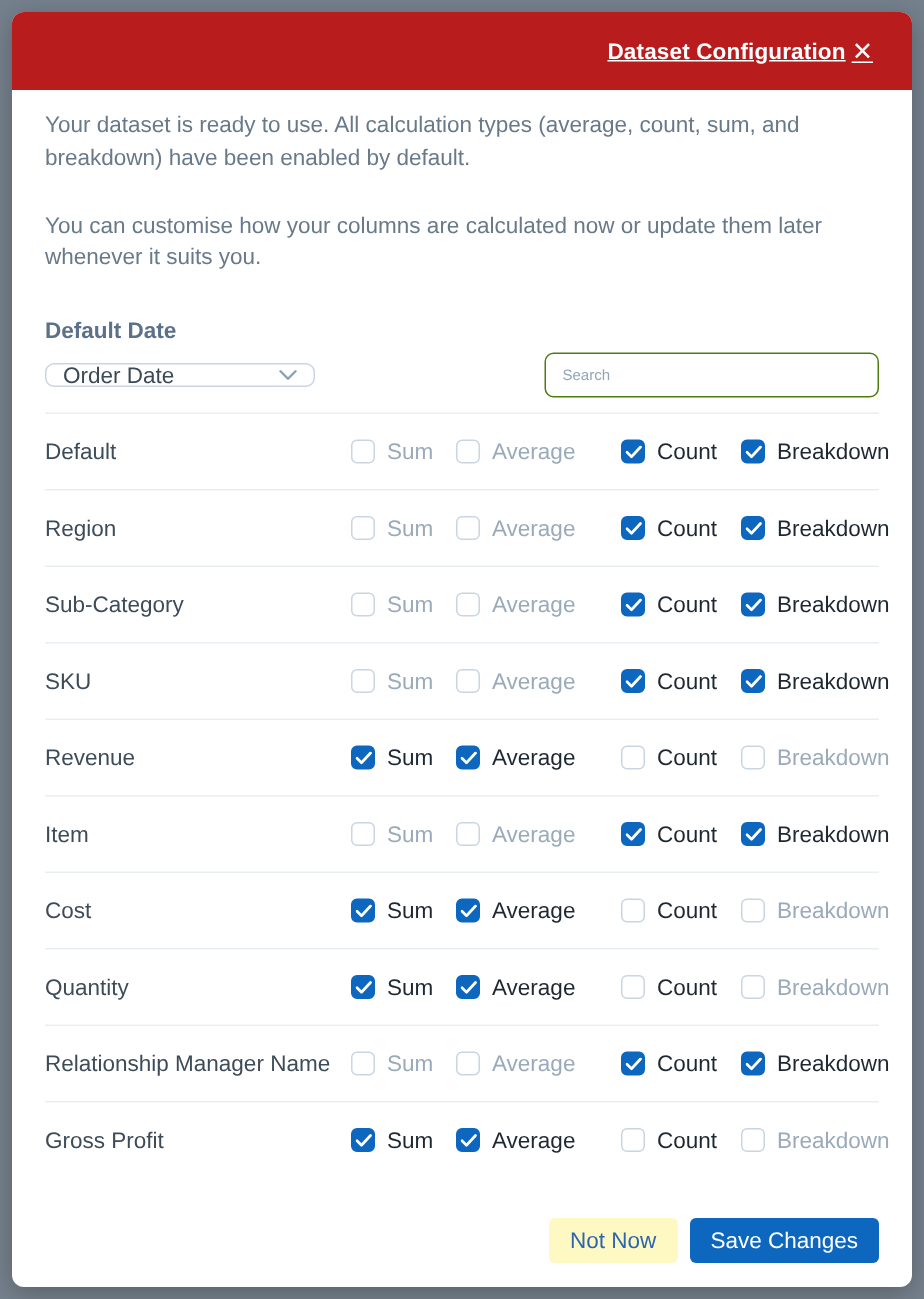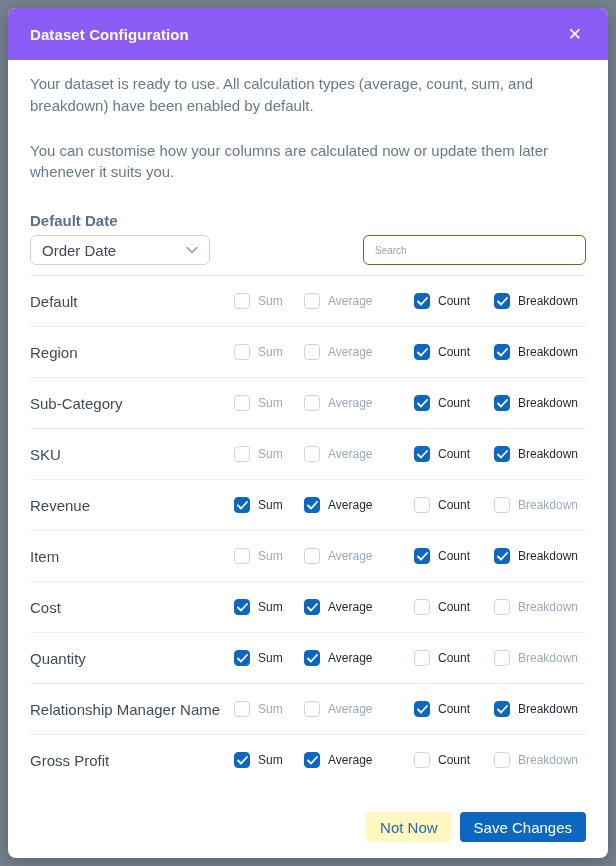--- a/index.html
+++ b/index.html
@@ -20,26 +20,27 @@
     width: 600px; height: 850px;
     background: #ffffff;
     border-radius: 8px;
     display: flex;
     flex-direction: column;
     overflow: hidden;
     box-shadow: 0 4px 18px rgba(0,0,0,0.25);
   }
   .modal-header {
     flex: 0 0 52px;
-    background: #8b5cf6;
+    background: #b91c1c;
     color: #ffffff;
     display: flex;
     align-items: center;
-    justify-content: space-between;
+    justify-content: flex-end;
     padding: 0 22px;
+    text-decoration: underline;
   }
   .modal-title { font-size: 15px; font-weight: 700; letter-spacing: 0.1px; }
   .close-btn {
     background: none; border: none; color: #ffffff;
     font-size: 17px; line-height: 1; cursor: pointer;
     padding: 2px 4px; font-family: "Liberation Sans", sans-serif;
   }
   .modal-body {
     flex: 1 1 auto;
     padding: 0 22px;
@@ -66,21 +67,21 @@
     color: #5b7189;
   }
   .controls-row {
     margin-top: 6px;
     margin-bottom: 10px;
     display: flex;
     align-items: center;
     justify-content: space-between;
   }
   .dropdown {
-    width: 180px; height: 30px;
+    width: 180px; height: 16px;
     border: 1px solid #c9d6e2;
     border-radius: 6px;
     background: #fff;
     display: flex;
     align-items: center;
     justify-content: space-between;
     padding: 0 11px;
     font-size: 15px;
     color: #3c4a57;
     cursor: pointer;
@@ -104,21 +105,21 @@
     align-items: center;
     justify-content: space-between;
     border-top: 1px solid #e9eef3;
   }
   .row-name { font-size: 15px; color: #3e4c59; }
   .opts { display: flex; flex: 0 0 auto; }
   .opt {
     display: flex;
     align-items: center;
     gap: 8px;
-    font-size: 12px;
+    font-size: 15px;
     color: #1e2832;
     cursor: pointer;
   }
   .opt:nth-child(1) { width: 70px; }
   .opt:nth-child(2) { width: 110px; }
   .opt:nth-child(3) { width: 80px; }
   .opt:nth-child(4) { width: 92px; }
   .opt.disabled { color: #9aaaba; cursor: default; }
   .cb {
     width: 16px; height: 16px;

